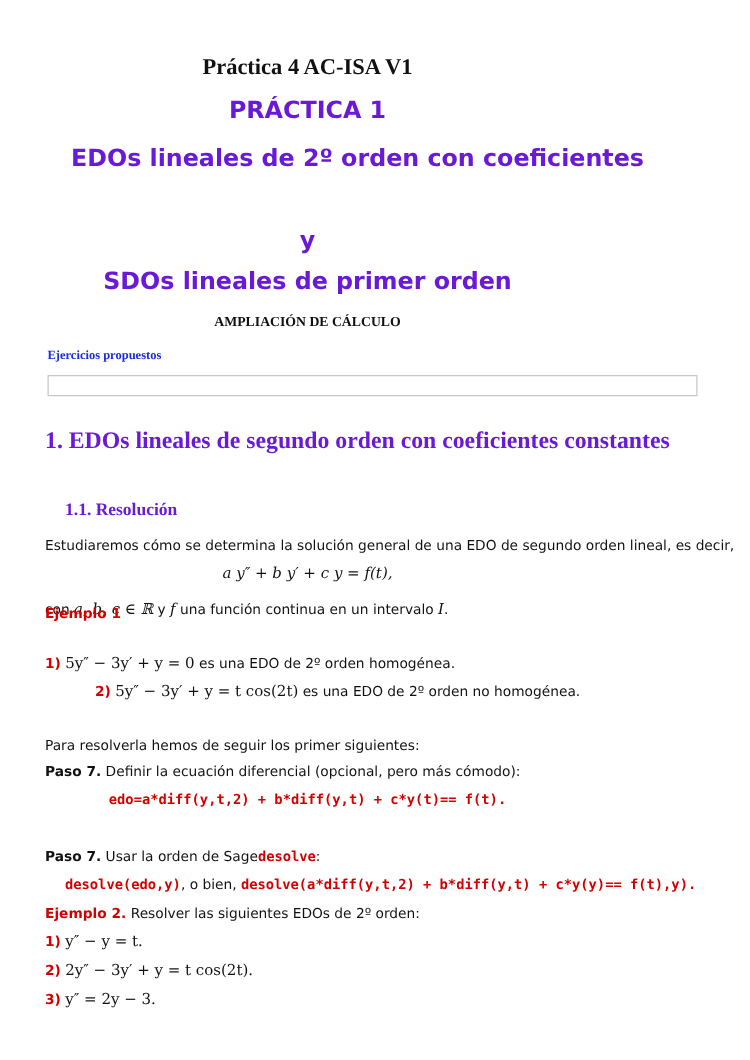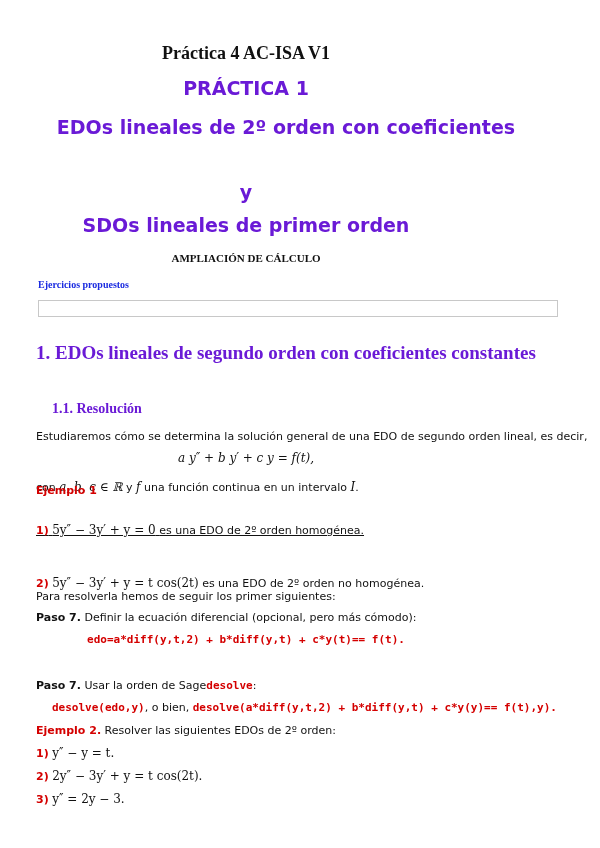--- a/index.html
+++ b/index.html
@@ -71,26 +71,26 @@
 <div class="abs p" style="top:480px;">
   <span>con</span>
   <span class="math">a, b, c ∈ ℝ</span>
   <span>y</span>
   <span class="math">f</span>
   <span>una función continua en un intervalo</span>
   <span class="math">I</span><span>.</span>
 </div>
 
 <div class="abs p red" style="top:484px;">Ejemplo 1</div>
-<div class="abs p" style="top:523px;text-decoration:underline;">
+<div class="abs p" style="top:523px;">
   <span class="red">1)</span>
   <span class="mathup">5y″ − 3y′ + y = 0</span>
   <span>es una EDO de 2º orden homogénea.</span>
 </div>
-<div class="abs p" style="top:576px;">
+<div class="abs p" style="top:546px;margin-left:40px;">
   <span class="red">2)</span>
   <span class="mathup">5y″ − 3y′ + y = t cos(2t)</span>
   <span>es una EDO de 2º orden no homogénea.</span>
 </div>
 
 <div class="abs p" style="top:590px;">Para resolverla hemos de seguir los primer siguientes:</div>
 <div class="abs p" style="top:611px;">
   <b class="lbl">Paso 7.</b>
   <span>Definir la ecuación diferencial (opcional, pero más cómodo):</span>
 </div>

